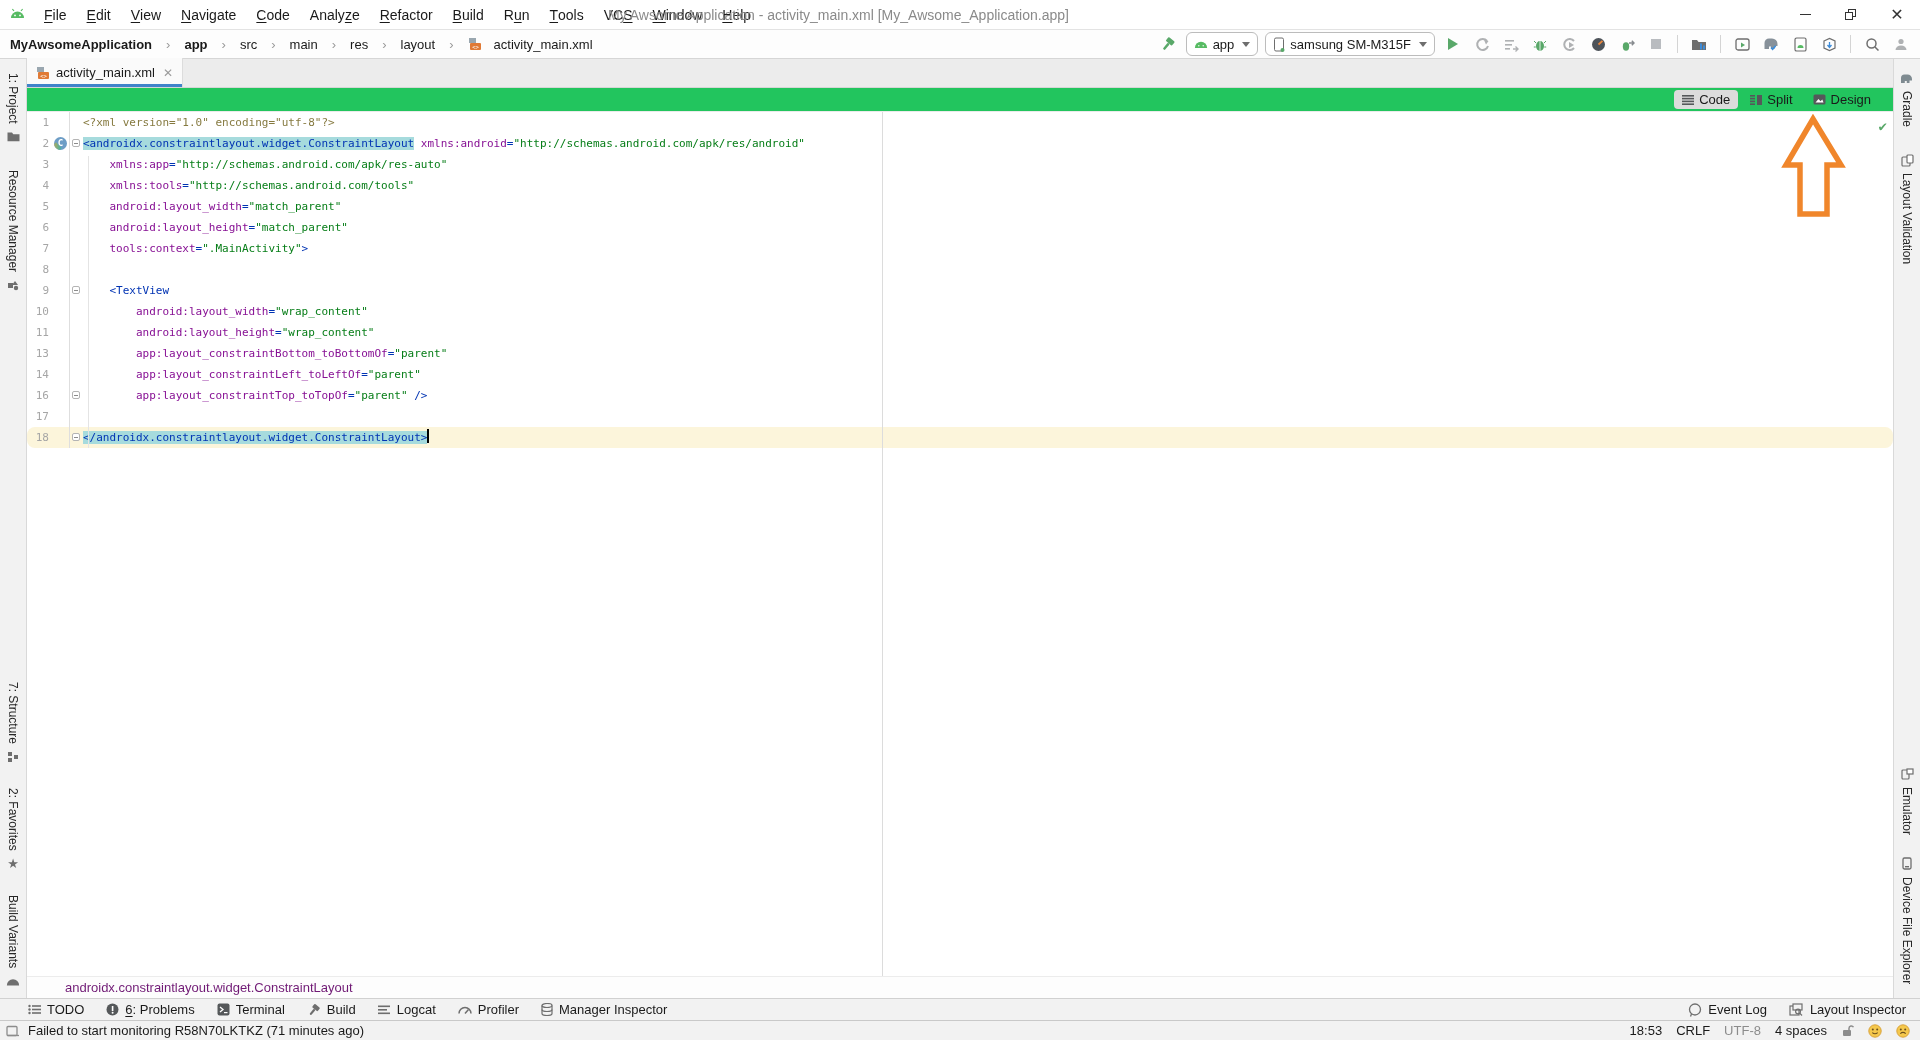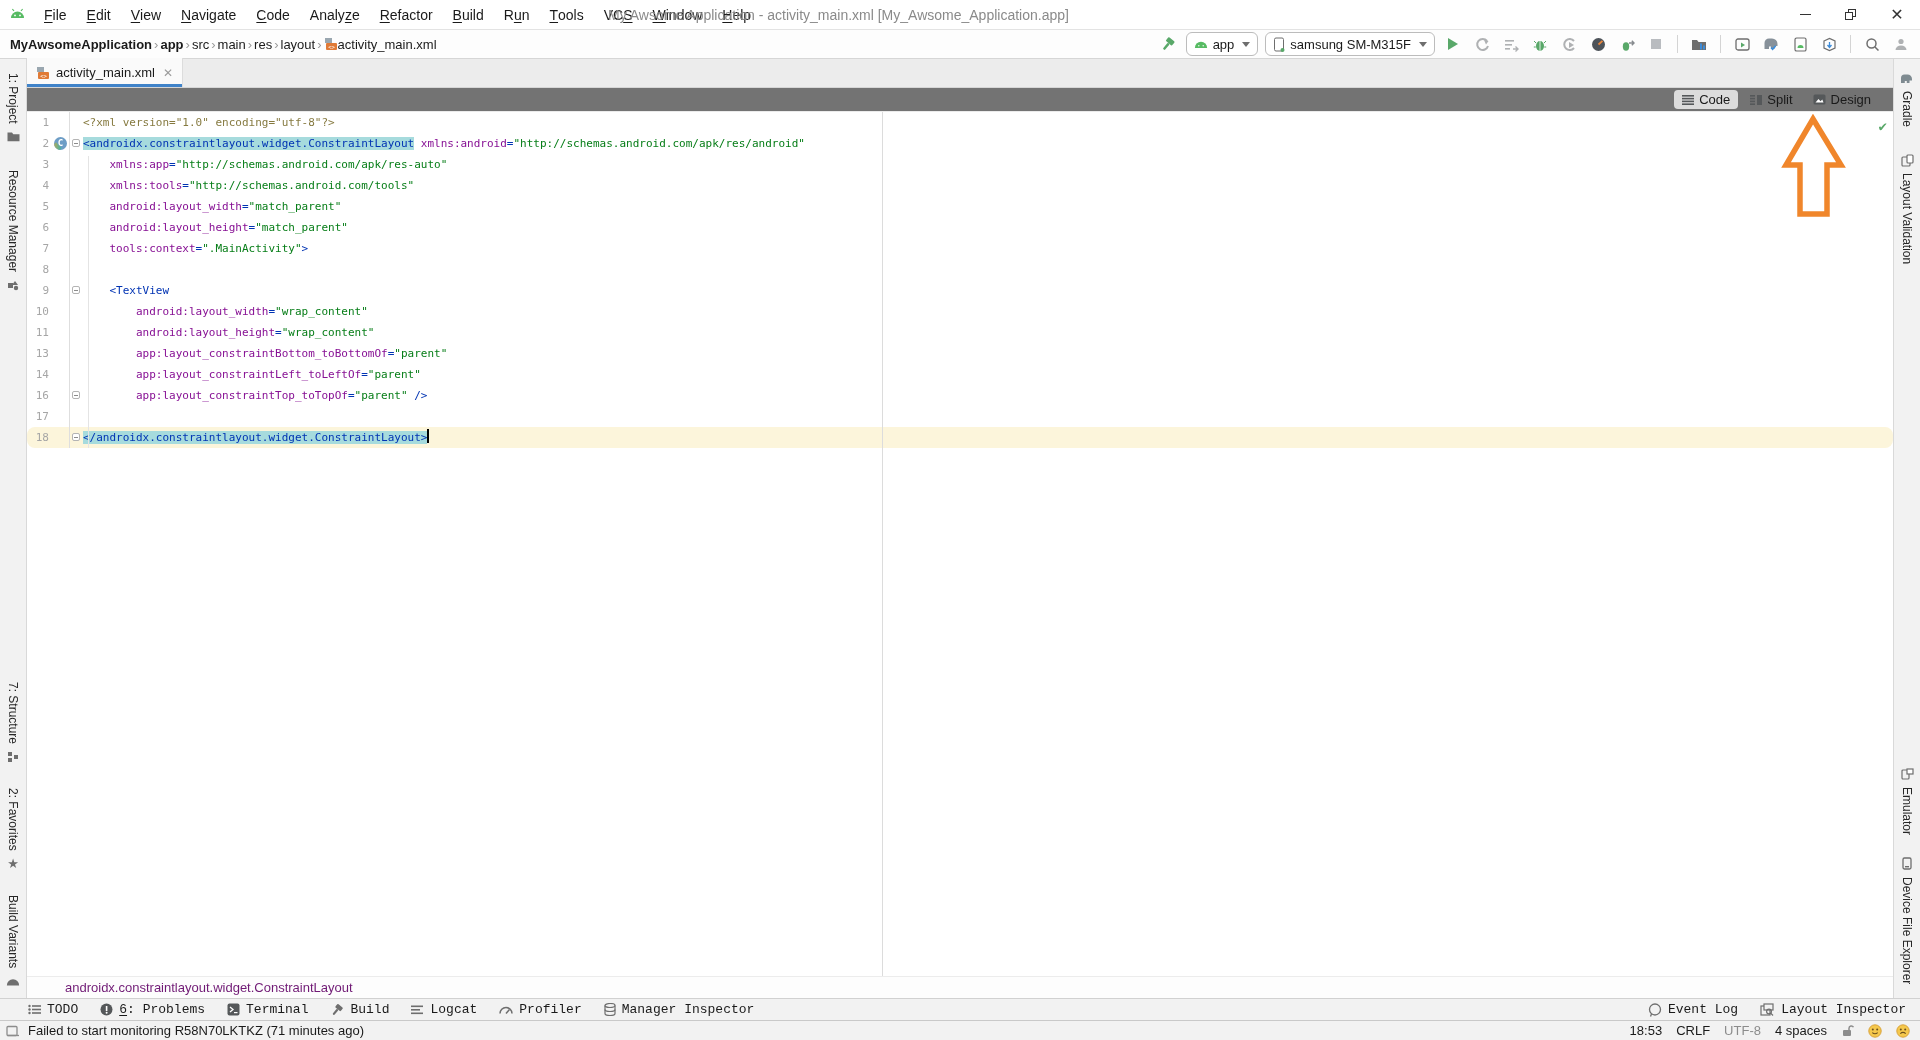--- a/index.html
+++ b/index.html
@@ -14,21 +14,21 @@
   .menu-item { padding:0 10px; font-size:14px; height:100%; display:flex; align-items:center; cursor:default; }
   .menu-item u { text-decoration:underline; text-underline-offset:2px; }
   .win-title { position:absolute; left:588px; top:0; height:29px; display:flex; align-items:center;
                font-size:14px; color:#8a8a8a; white-space:nowrap;margin-left:20px; }
   .win-controls { position:absolute; right:0; top:0; height:29px; display:flex; }
   .win-btn { width:46px; height:29px; display:flex; align-items:center; justify-content:center; color:#333; }
 
   
   .navbar { height:30px; background:#fdfdfd; border-top:1px solid #e3e3e3; border-bottom:1px solid #d6d6d6;
             display:flex; align-items:center; justify-content:space-between; padding:0 8px 0 10px; }
-  .crumbs { display:flex; align-items:center; font-size:13px; gap:0; white-space:nowrap; }
+  .crumbs { display:flex; align-items:center; font-size:13px; gap:12px; white-space:nowrap; }
   .crumb.bold { font-weight:bold; }
   .crumb-sep { color:#9a9a9a; font-size:13px; padding:0 2px; }
   .toolbar-right { display:flex; align-items:center; gap:7px; }
   .tb-icon { width:22px; height:22px; display:flex; align-items:center; justify-content:center; }
   .tb-sep { width:1px; height:18px; background:#d4d4d4; margin:0 3px; }
   .combo { height:24px; background:#fff; border:1px solid #bcbcbc; border-radius:6px;
            display:flex; align-items:center; gap:5px; padding:0 7px; font-size:13px; }
   .combo .caret { width:0; height:0; border-left:4px solid transparent; border-right:4px solid transparent;
                   border-top:5px solid #6e6e6e; margin-left:3px; }
   .play { width:0; height:0; border-top:6px solid transparent; border-bottom:6px solid transparent;
@@ -49,21 +49,21 @@
   .center-col { flex:1; display:flex; flex-direction:column; background:#fff; min-width:0; }
 
   
   .tabbar { height:29px; background:#ececec; border-bottom:1px solid #d6d6d6; display:flex; align-items:flex-end; }
   .tab { height:29px; display:flex; align-items:center; gap:6px; padding:0 9px; background:#fafafa;
          border-right:1px solid #dcdcdc; position:relative; font-size:13px; }
   .tab .underline { position:absolute; left:0; right:0; bottom:0; height:3px; background:#4083C9; }
   .tab-close { color:#9b9b9b; font-size:12px; margin-left:2px; }
 
   
-  .ed-header { height:24px; background:#737373; border-bottom:1px solid #ebebeb;
+  .ed-header { height:24px; background:#22c55e; border-bottom:1px solid #ebebeb;
                display:flex; align-items:center; justify-content:flex-end; padding-right:14px; gap:4px; }
   .mode-btn { display:flex; align-items:center; gap:5px; font-size:13px; padding:2px 8px; border-radius:4px; }
   .mode-btn.active { background:#dcdcdc; }
 
   
   .code-area { position:relative; flex:1; overflow:hidden;
                font-family:"DejaVu Sans Mono", monospace; font-size:11px; }
   .code-row { display:flex; height:21px; line-height:21px; align-items:stretch; white-space:pre; }
   .code-row.current { background:#FCF5DB;border-radius:8px; }
   .ln { width:26px; text-align:right; padding-right:4px; color:#a6a6a6; font-size:11px; }
@@ -90,21 +90,21 @@
   .inspect-ok { position:absolute; right:6px; top:6px; color:#59A869; font-size:14px; font-weight:bold; }
   .arrow-overlay { position:absolute; left:1753px; top:2px; }
 
   
   .ed-crumb { height:22px; background:#fdfdfd; border-top:1px solid #ececec; display:flex; align-items:center;
               padding-left:38px; font-size:13px; color:#701a75; }
 
   
   .bottom-bar { height:22px; background:#f2f2f2; border-top:1px solid #d1d1d1; display:flex;
                 align-items:center; justify-content:space-between; padding:0 14px 0 28px; }
-  .bb-group { display:flex; align-items:flex-end; gap:22px;font-family:Liberation Mono, monospace; }
+  .bb-group { display:flex; align-items:flex-end; gap:22px; }
   .bb-item { display:flex; align-items:center; gap:6px; font-size:13px; white-space:nowrap; }
   .bb-item u { text-decoration:underline; text-underline-offset:2px; }
 
   
   .statusbar { height:20px; background:#f2f2f2; border-top:1px solid #c9c9c9; display:flex;
                align-items:center; justify-content:space-between; padding:0 10px 0 6px; font-size:13px; }
   .sb-left { display:flex; align-items:center; gap:8px; }
   .sb-right { display:flex; align-items:center; gap:14px; }
   .sb-dim { color:#8c8c8c; }
   svg { display:block; }

